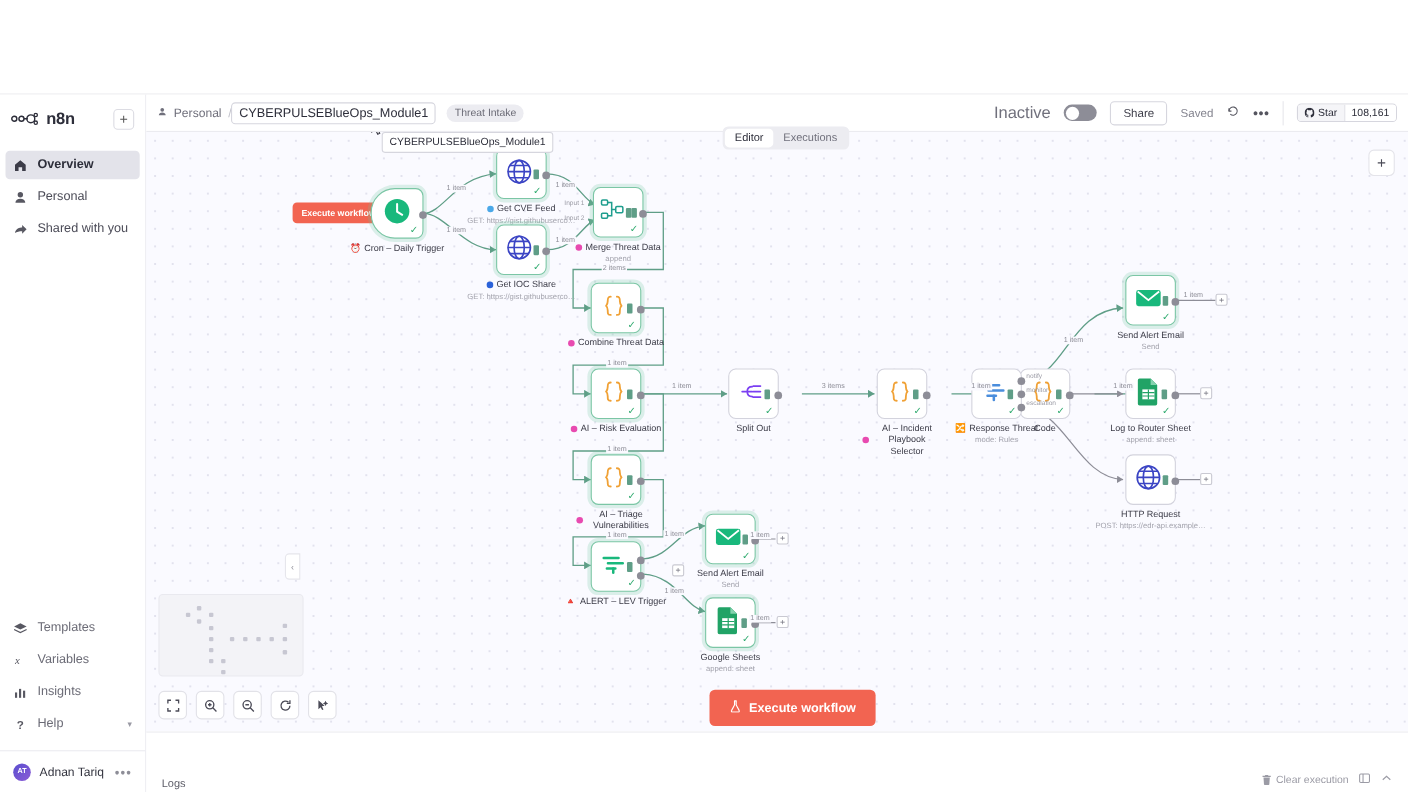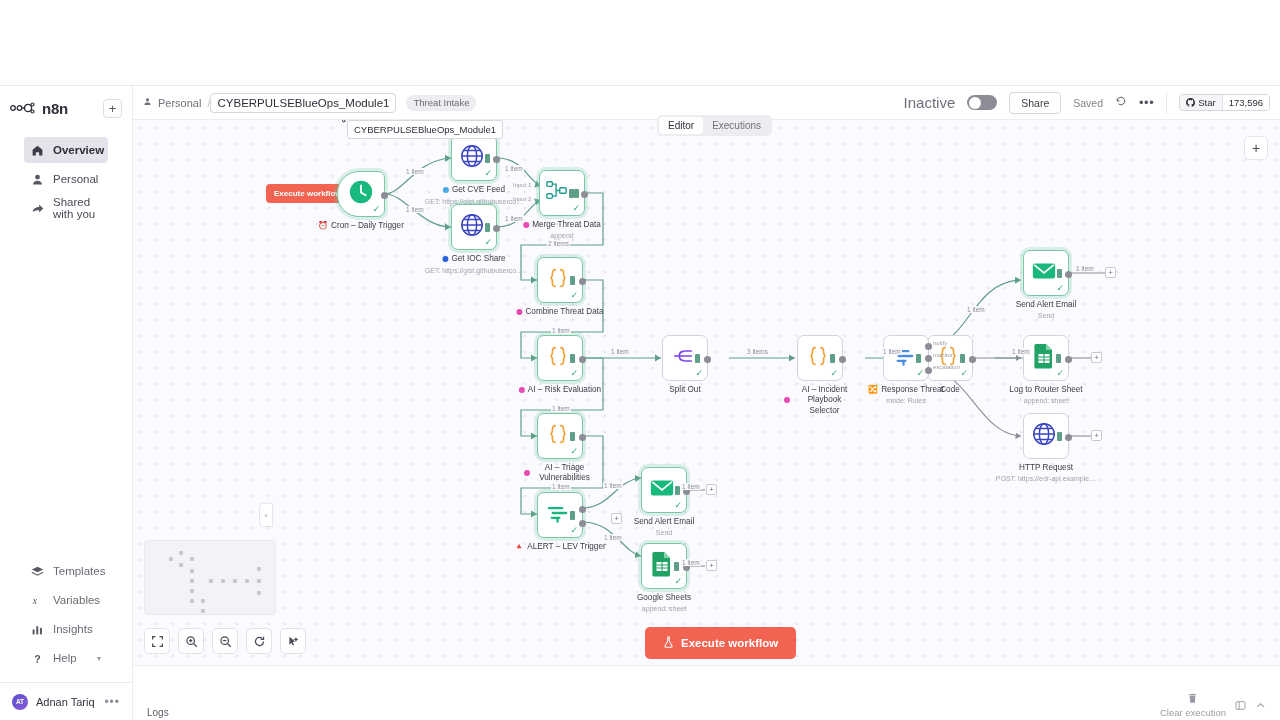--- a/index.html
+++ b/index.html
@@ -23,21 +23,21 @@
   }
   .brand { display:flex; align-items:center; height:36px; padding:0 10px; margin-top:4px; gap:6px;}
   .brand-logo { display:flex; align-items:center; gap:2px; }
   .brand-name { font-size:15px; font-weight:bold; color:#2d2e3a; letter-spacing:-0.2px;}
   .plus-btn {
     margin-left:auto; width:19px; height:19px; border:1px solid #dcdce3; border-radius:4px;
     display:flex; align-items:center; justify-content:center; font-size:13px; color:#555; background:#fff;
   }
   .nav { margin-top:8px; }
   .nav-item {
-    display:flex; align-items:center; gap:9px; height:26px; margin:3px 24px; padding:0 7px;
+    display:flex; align-items:center; gap:9px; height:26px; margin:3px 5px; padding:0 7px;
     border-radius:4px; font-size:11.5px; color:#4b4b57; cursor:default;
   }
   .nav-item.active { background:#e3e3ea; color:#2d2e3a; font-weight:600;}
   .nav-item .ico { width:13px; height:13px; display:flex; align-items:center; justify-content:center; color:#585862; }
   .nav-spacer { flex:1; }
   .nav-bottom { padding-bottom:2px; }
   .nav-bottom .nav-item { color:#6b6b76; }
   .chev { margin-left:auto; font-size:8px; color:#9a9aa4; }
   .user-row {
     display:flex; align-items:center; gap:8px; height:38px; padding:0 12px;
@@ -181,21 +181,21 @@
     border:none; font-family:inherit;
   }
 
   
   .logs-bar {
     position:absolute; left:133px; top:665px; width:1147px; height:55px;
     background:#fff; border-top:1px solid #ebebf0; display:flex; align-items:flex-end; padding:2px 14px;
   }
   .logs-label { font-size:10px; color:#5c5c67; }
   .logs-right { margin-left:auto; display:flex; align-items:center; gap:9px; }
-  .clear-exec { display:flex; align-items:center; gap:4px; font-size:9.5px; color:#9b9ba5;flex-direction:column; }
+  .clear-exec { display:flex; align-items:center; gap:4px; font-size:9.5px; color:#9b9ba5; }
 </style>
 </head>
 <body>
 
 <div id="app">
 
   <div class="top-strip"></div>
 
   <div class="sidebar">
     <div class="brand">
@@ -318,21 +318,21 @@
       </span>
       <span class="dots-ico">•••</span>
       <span class="hdr-divider"></span>
       <span class="star-box">
         <span class="star-left">
           <svg width="9" height="9" viewBox="0 0 16 16">
               <path d="M8 0C3.6 0 0 3.6 0 8c0 3.5 2.3 6.5 5.5 7.6.4.1.5-.2.5-.4v-1.4c-2.2.5-2.7-1-2.7-1-.4-.9-.9-1.2-.9-1.2-.7-.5.1-.5.1-.5.8.1 1.2.8 1.2.8.7 1.2 1.9.9 2.4.7.1-.5.3-.9.5-1.1-1.8-.2-3.6-.9-3.6-4 0-.9.3-1.6.8-2.1-.1-.2-.4-1 .1-2.1 0 0 .7-.2 2.2.8a7.5 7.5 0 0 1 4 0c1.5-1 2.2-.8 2.2-.8.4 1.1.2 1.9.1 2.1.5.5.8 1.2.8 2.1 0 3.1-1.8 3.8-3.6 4 .3.3.5.8.5 1.6v2.2c0 .2.1.5.6.4A8 8 0 0 0 16 8c0-4.4-3.6-8-8-8z" fill="#2d2e3a"></path>
             </svg>
           <span>Star</span>
         </span>
-        <span class="star-count">173,596</span>
+        <span class="star-count">108,161</span>
       </span>
     </div>
   </div>
 
   <div class="mode-tabs">
     <span class="mode-tab active">Editor</span>
     <span class="mode-tab">Executions</span>
   </div>
 
   <div class="canvas">

